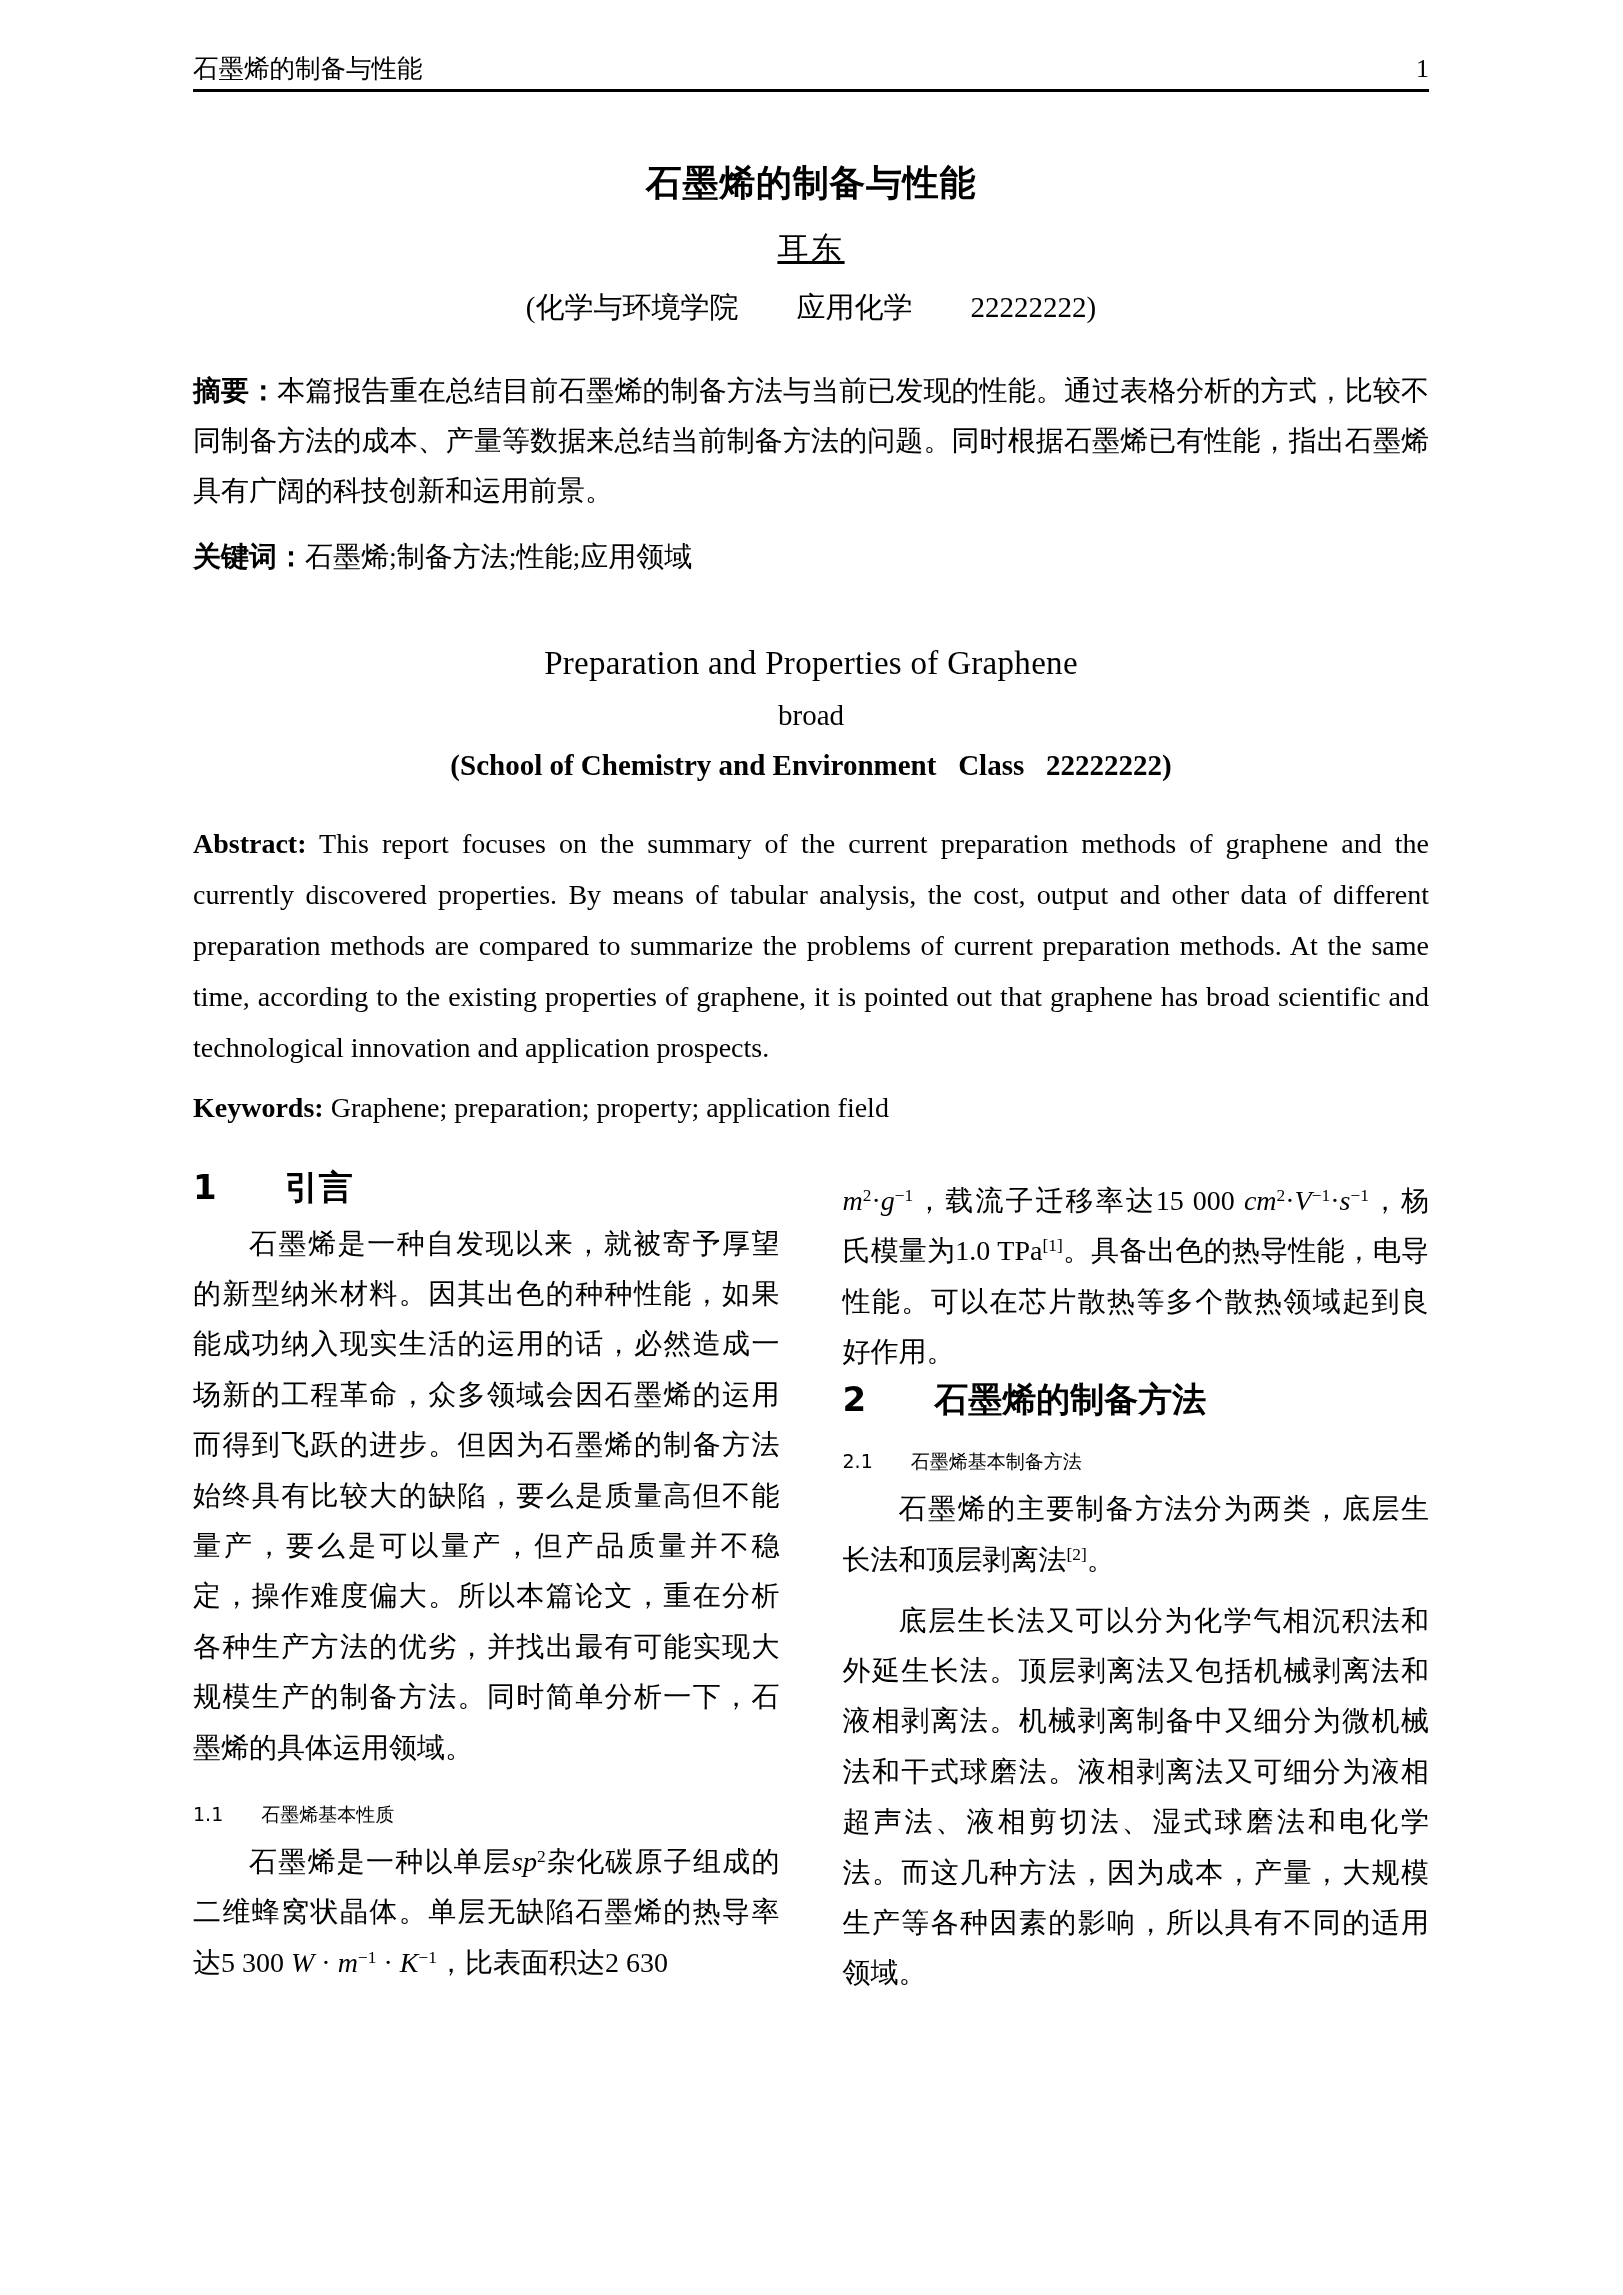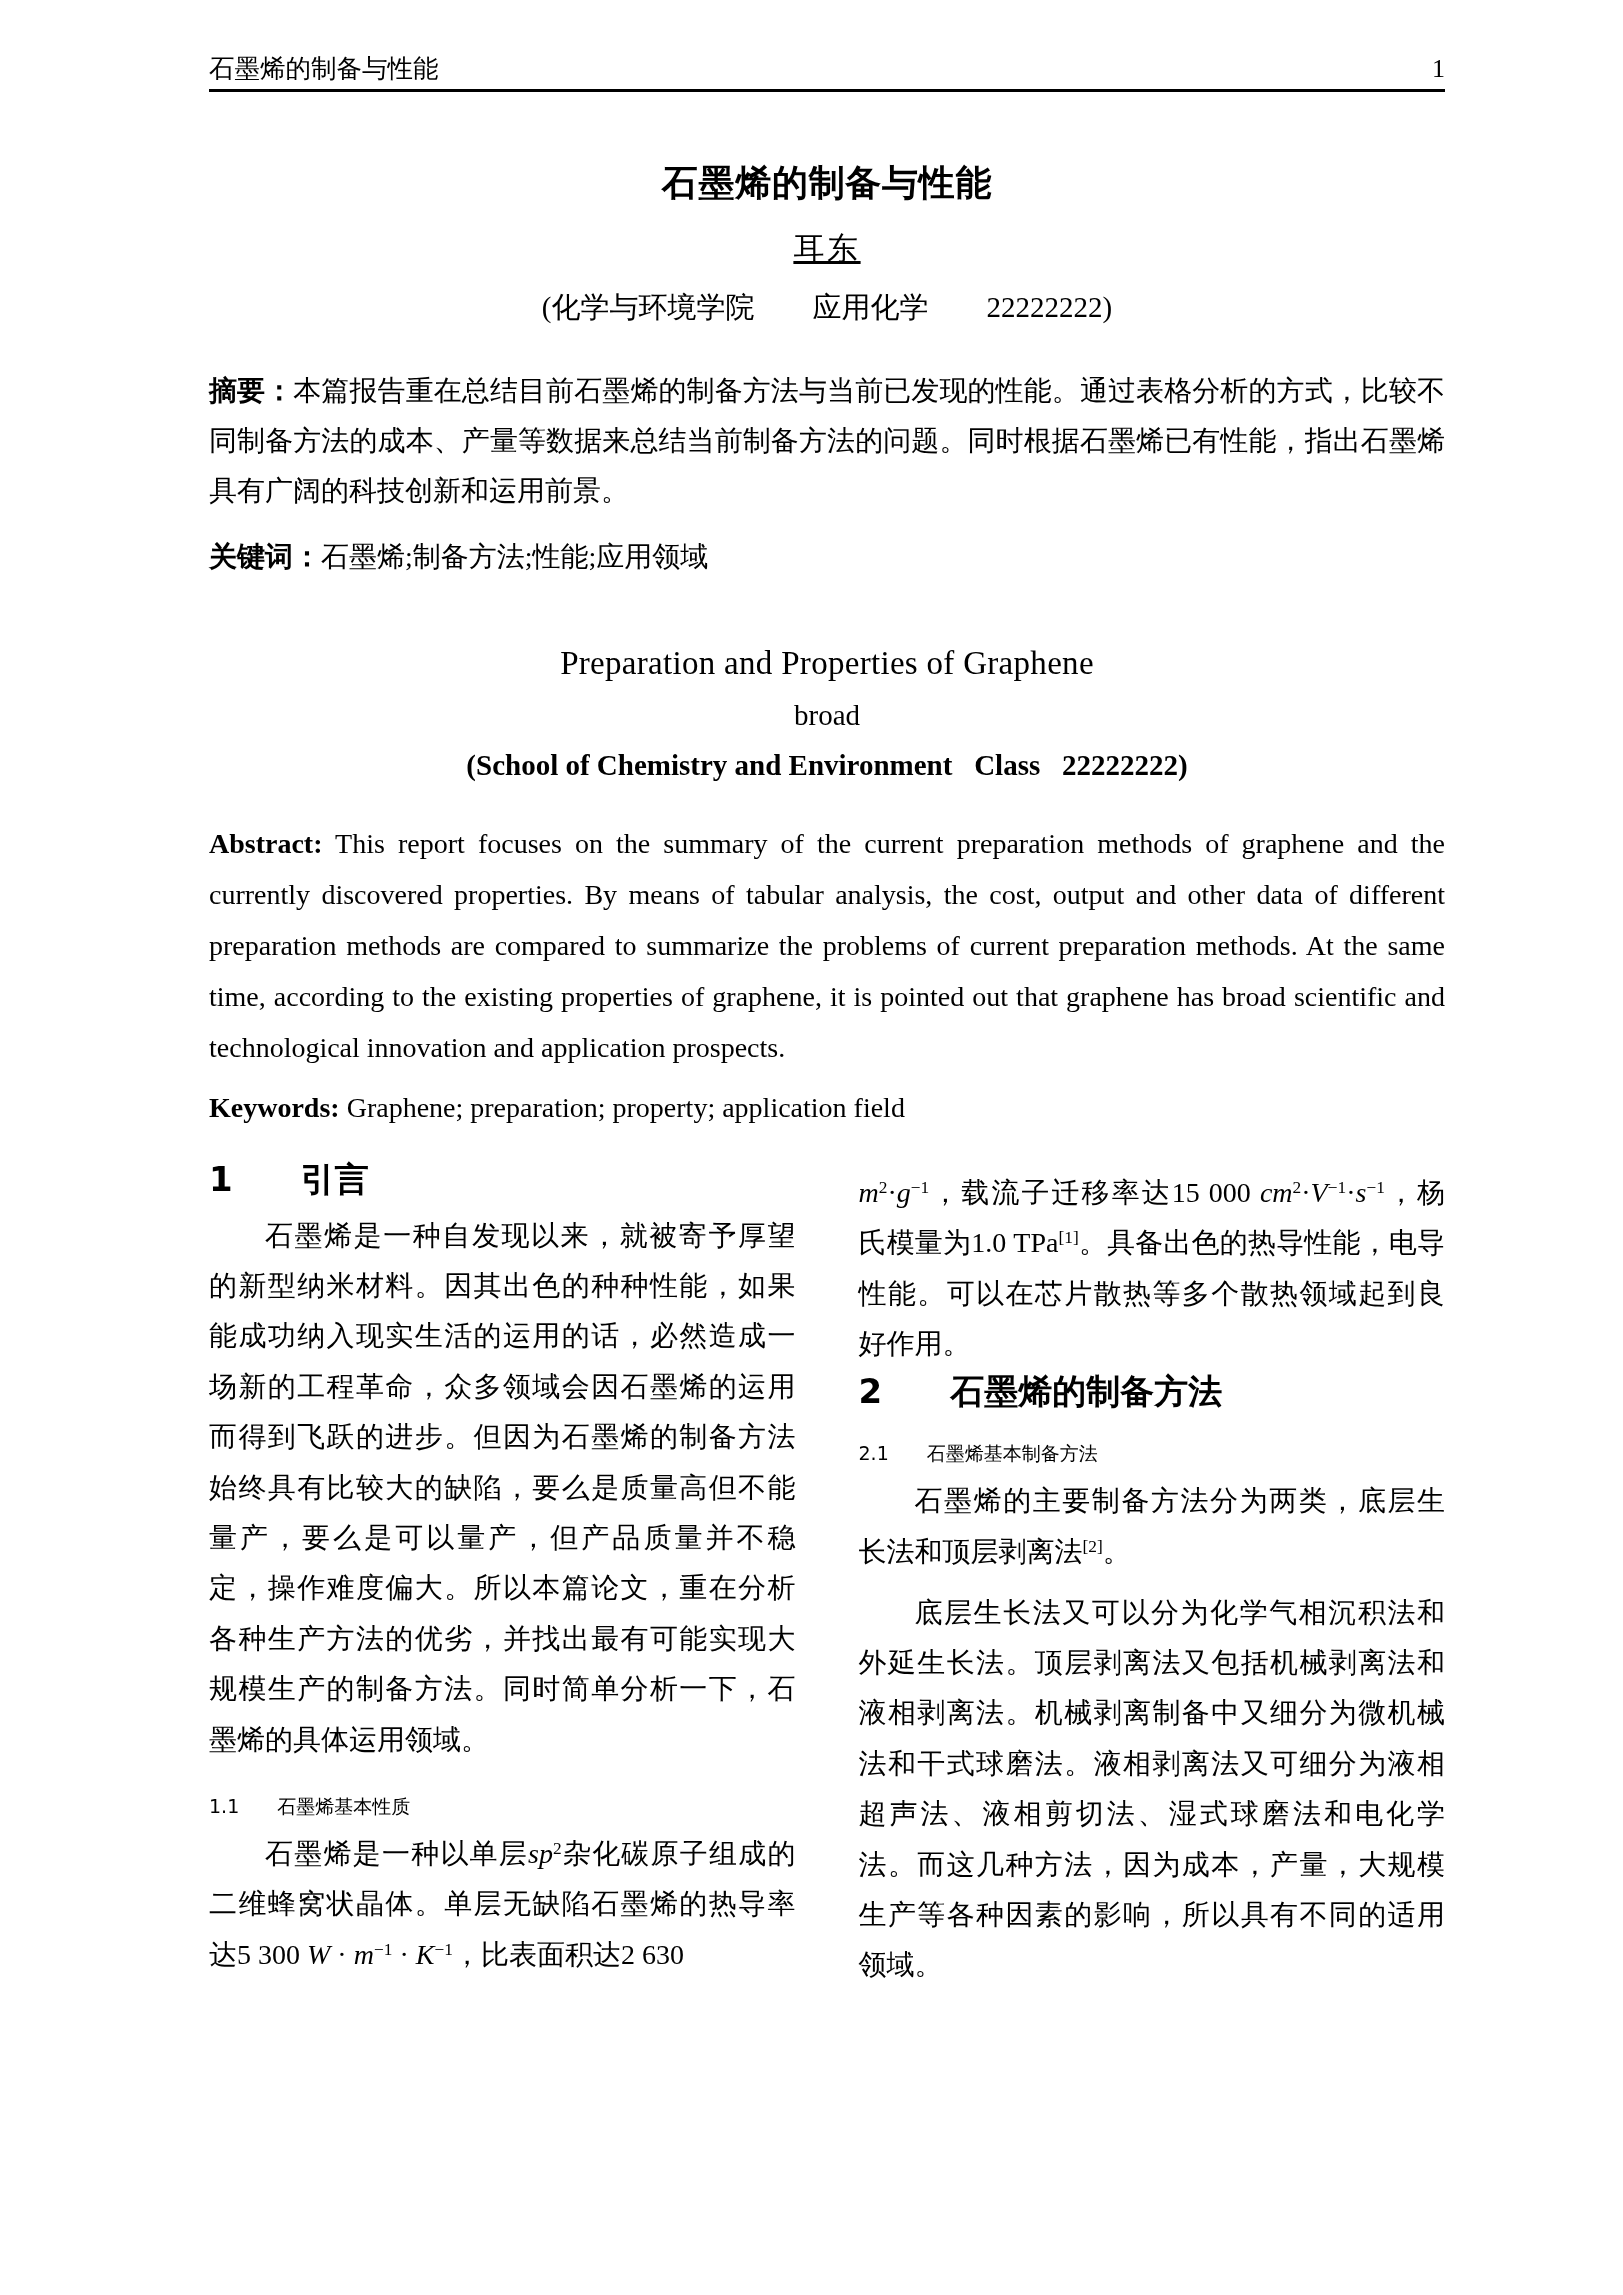--- a/index.html
+++ b/index.html
@@ -11,21 +11,21 @@
     -webkit-font-smoothing: antialiased;
   }
   .page {
     position:relative;
     width:1623px; height:2295px;
     box-sizing:border-box;
     padding:0;
   }
   .content {
     position:absolute;
-    left:209px;
+    left:193px;
     top:0;
     width:1236px;
   }
 
   
   .header-row {
     display:flex;
     align-items:baseline;
     justify-content:space-between;
     padding-top:56px;
@@ -109,21 +109,21 @@
   .abs-en .lbl { font-weight:bold; }
   .kw-en {
     font-size:28px;
     line-height:1.82;
     margin-top:9.2px;
   }
   .kw-en .lbl { font-weight:bold;text-align:right; }
 
   
   .body-cols {
-    margin-top:24px;
+    margin-top:32px;
     display:flex;
     gap:63px;
   }
   .col { width:587px; }
 
   h2.sec {
     font-family:"DejaVu Sans","Liberation Sans",sans-serif;
     font-weight:bold;
     font-size:34px;
     margin:0 0 7.9px 0;

